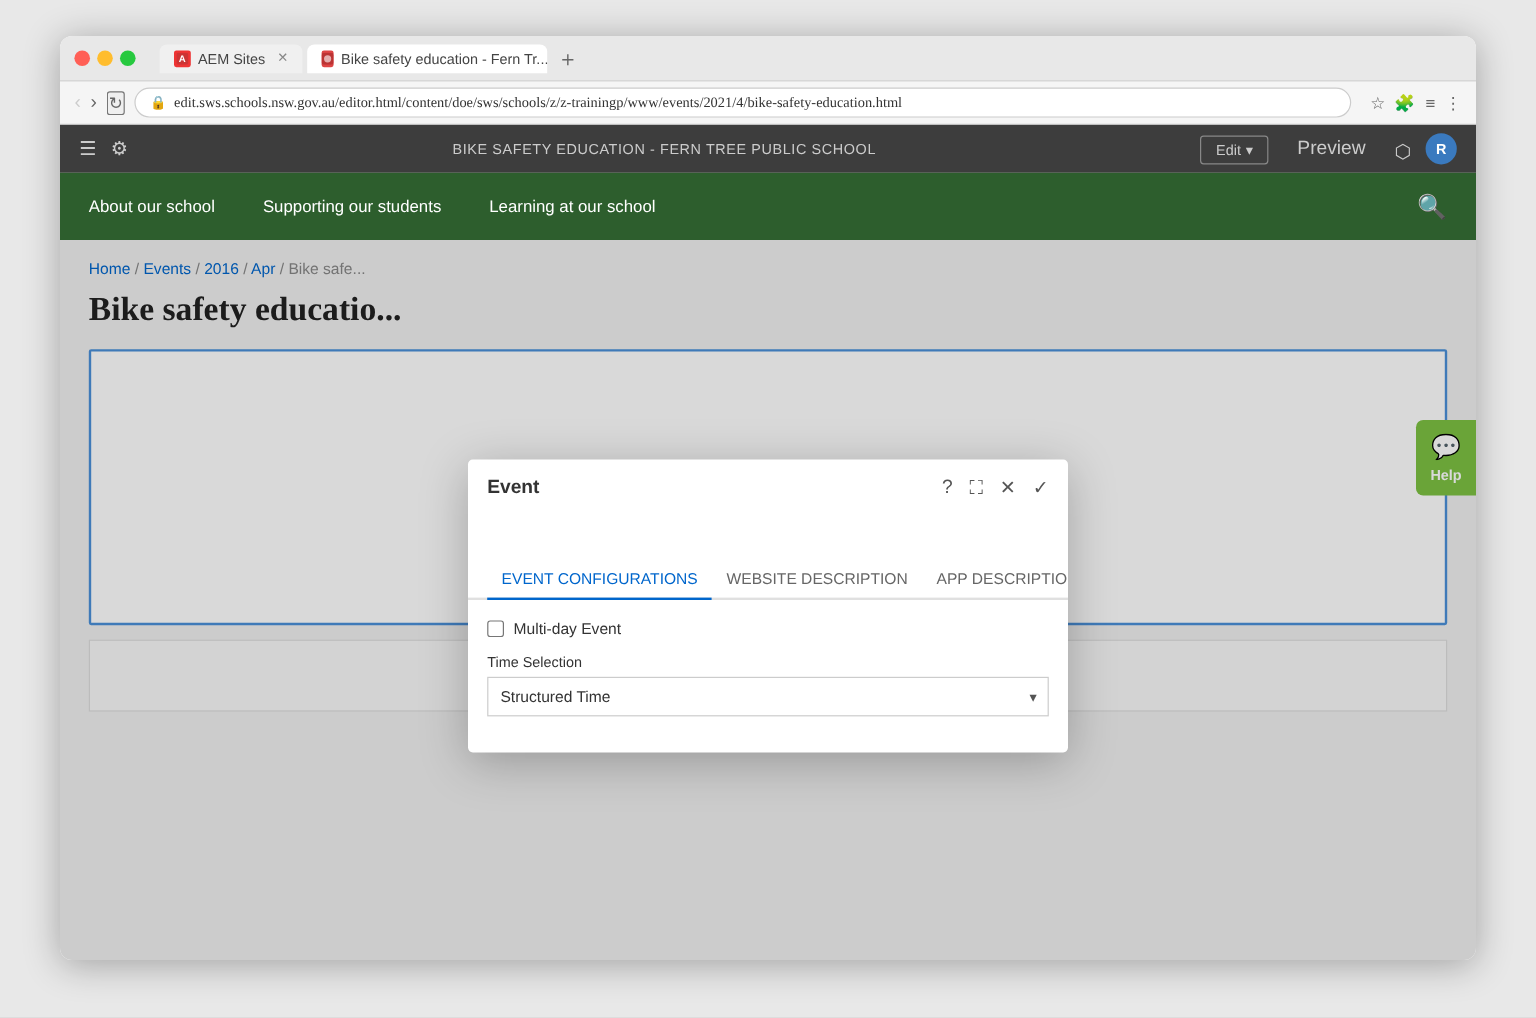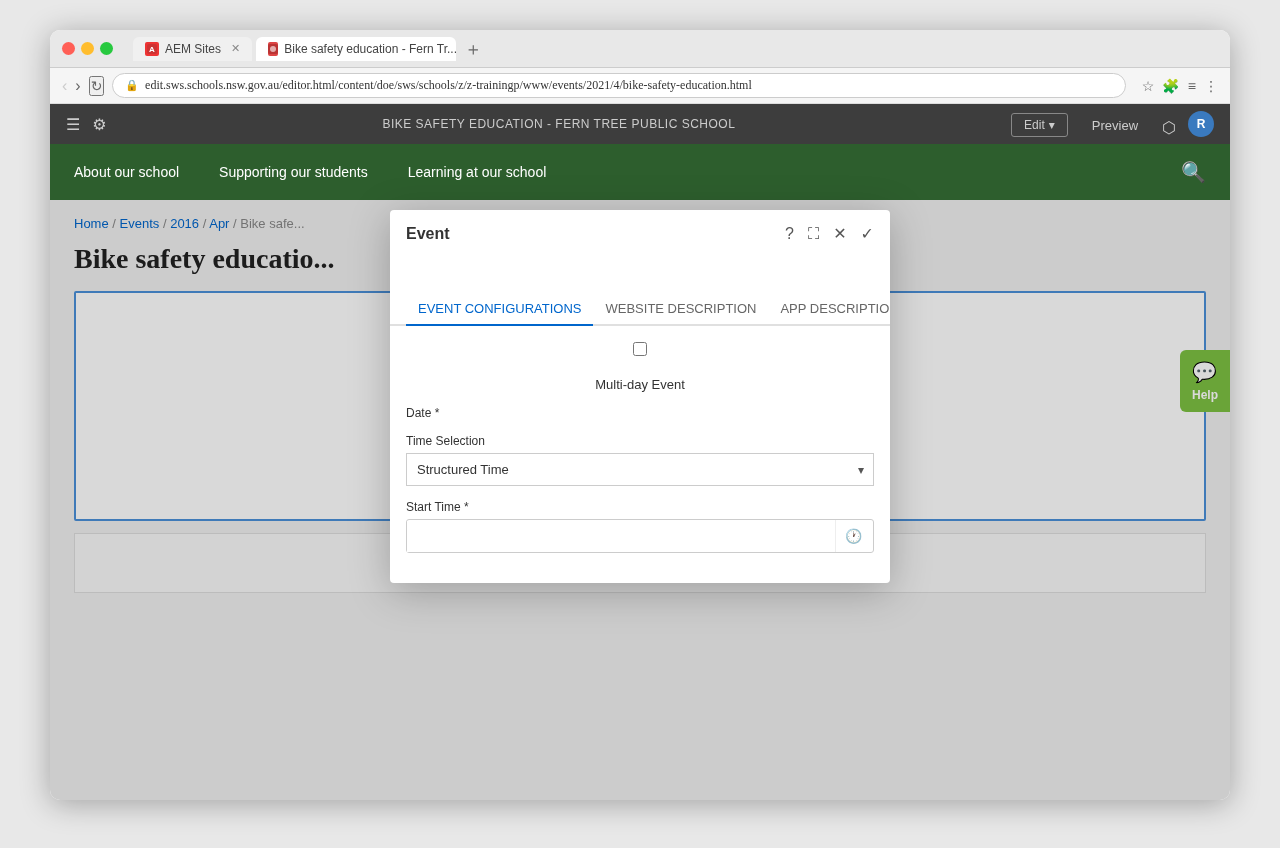--- a/index.html
+++ b/index.html
@@ -109,21 +109,21 @@
       cursor: pointer;
       display: flex;
       align-items: center;
       gap: 4px;
     }
     .aem-preview-btn {
       background: none;
       border: none;
       color: #ccc;
       padding: 4px 12px;
-      font-size: 13px;
+      font-size: 16px;
       cursor: pointer;
     }
     .aem-avatar {
       width: 26px; height: 26px; border-radius: 50%;
       background: #3a7abf;
       color: #fff;
       display: flex; align-items: center; justify-content: center;
       font-size: 12px; font-weight: bold;
     }
 
@@ -165,21 +165,21 @@
       border: 1px solid #ddd;
       height: 60px;
     }
 
     
     .modal-overlay {
       position: absolute;
       top: 0; left: 0; right: 0; bottom: 0;
       background: rgba(0,0,0,0.15);
       display: flex;
-      align-items: flex-start;
+      align-items: center;
       justify-content: center;
       padding-top: 10px;
       z-index: 10;
     }
 
     
     .event-dialog {
       background: #fff;
       width: 500px;
       max-height: 480px;
@@ -251,21 +251,21 @@
     .radio-item input[type="radio"] { width: 16px; height: 16px; cursor: pointer; accent-color: #0066cc; }
     .radio-label { font-size: 13px; color: #333; }
 
     .radio-item.selected-highlight {
       border: 2px solid #e53935;
       border-radius: 3px;
       padding: 4px 8px;
       margin: -4px -8px;
     }
 
-    .checkbox-item { display: flex; align-items: center; gap: 21px; cursor: pointer; margin-bottom: 14px; flex-direction: column; }
+    .checkbox-item { display: flex; align-items: center; gap: 8px; cursor: pointer; margin-bottom: 14px; }
     .checkbox-item input[type="checkbox"] { width: 14px; height: 14px; cursor: pointer; }
     .checkbox-label { font-size: 13px; color: #333; }
 
     .form-group { margin-bottom: 14px; }
     .form-label { font-size: 12px; color: #333; margin-bottom: 5px; display: block; }
 
     .date-input-wrapper { display: flex; align-items: center; border: 1px solid #ccc; border-radius: 3px; }
     .date-input-wrapper input {
       flex: 1;
       border: none;
@@ -464,42 +464,34 @@
         <div class="dialog-body">
 
 
 
           <label class="checkbox-item">
             <input type="checkbox" style="">
             <span class="checkbox-label">Multi-day Event</span>
           </label>
 
           <div class="form-group">
-            <label class="form-label">Date *</label>
           </div>
 
           <div class="form-group">
             <label class="form-label">Time Selection</label>
             <div class="select-wrapper">
               <select>
                 <option>Structured Time</option>
                 <option>Unstructured Time</option>
                 <option>All Day</option>
               </select>
               <span class="select-arrow">▾</span>
             </div>
           </div>
 
-          <div class="form-group">
-            <label class="form-label">Start Time *</label>
-            <div class="time-input-wrapper">
-              <input type="text" placeholder="" style="">
-              <button class="clock-btn">🕐</button>
-            </div>
-          </div>
 
         </div>
       </div>
     </div>
 
     <button class="help-btn">
       <span class="help-icon">💬</span>
       <span>Help</span>
     </button>
   </div>

